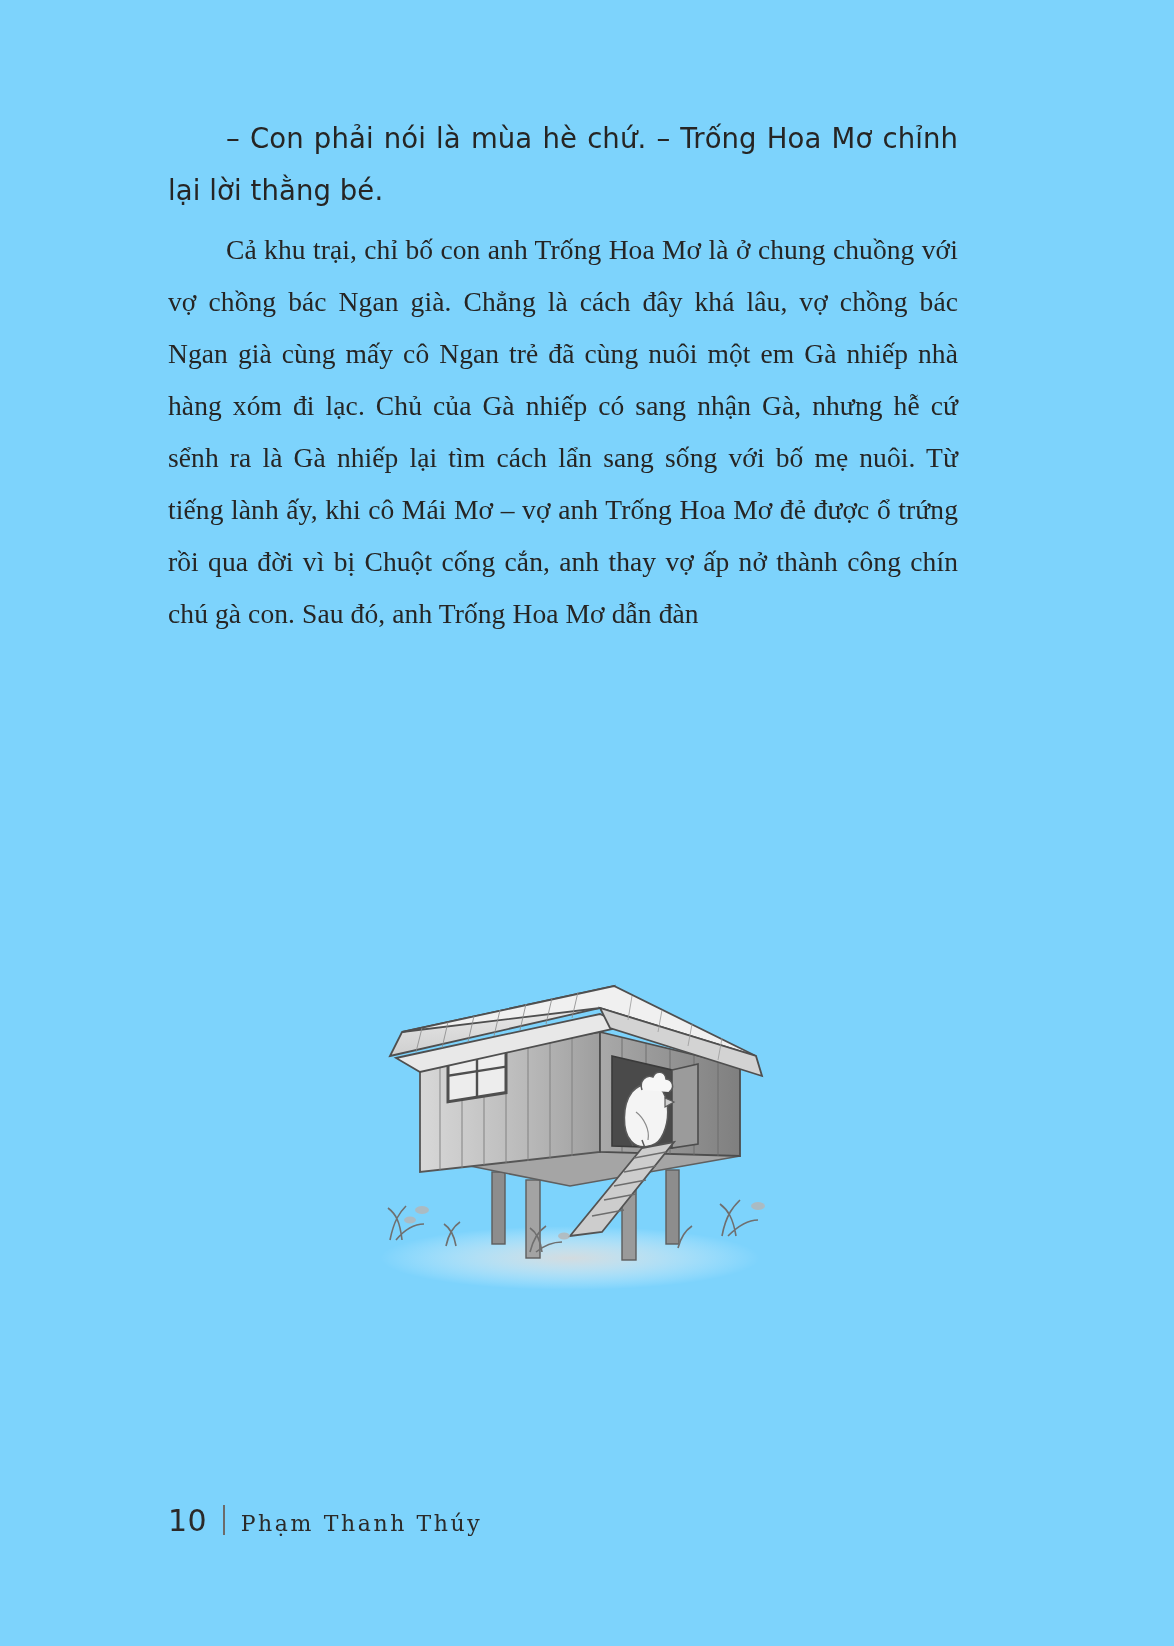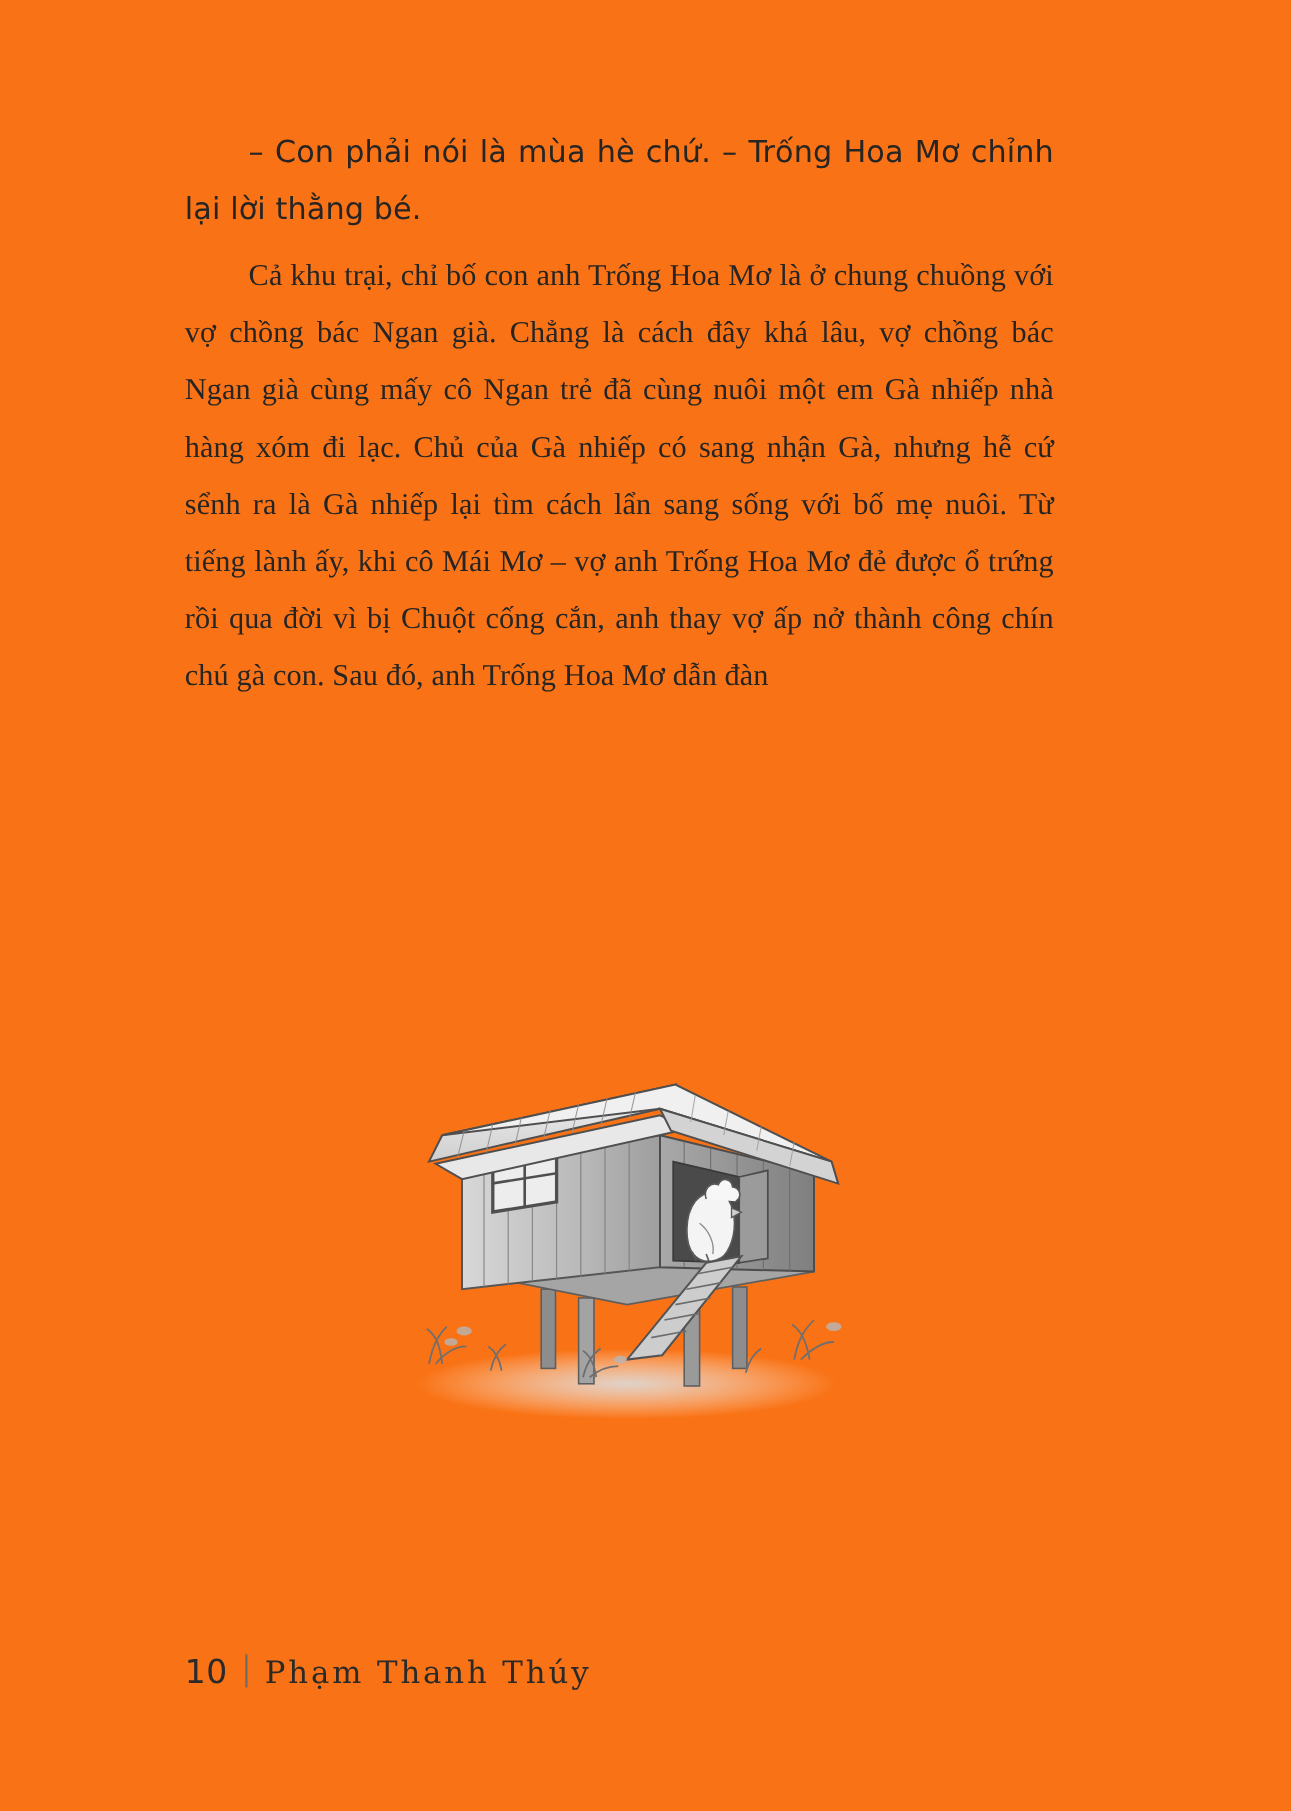--- a/index.html
+++ b/index.html
@@ -12,21 +12,21 @@
     height: 1646px;
     position: relative;
     font-family: "DejaVu Sans", sans-serif;
     color: #231f20;
     overflow: hidden;
   }
 
   .page {
     position: absolute;
     inset: 0;
-    background: #f97316;
+    background: #7dd3fc;
   }
 
   .text-block {
     position: absolute;
     left: 168px;
     top: 112px;
     width: 790px;
   }
 
   .para {
@@ -79,21 +79,21 @@
   .footer .divider {
     display: inline-block;
     width: 1.5px;
     height: 30px;
     background: #6c6b6a;
     position: relative;
     top: 4px;
   }
   .footer .author {
     font-family: "DejaVu Serif", serif;
-    font-size: 28px;
+    font-size: 22px;
     letter-spacing: 2.6px;
     color: #2b2a29;
   }
 </style>
 </head>
 <body>
 
 <div class="page">
 
   <div class="text-block">

